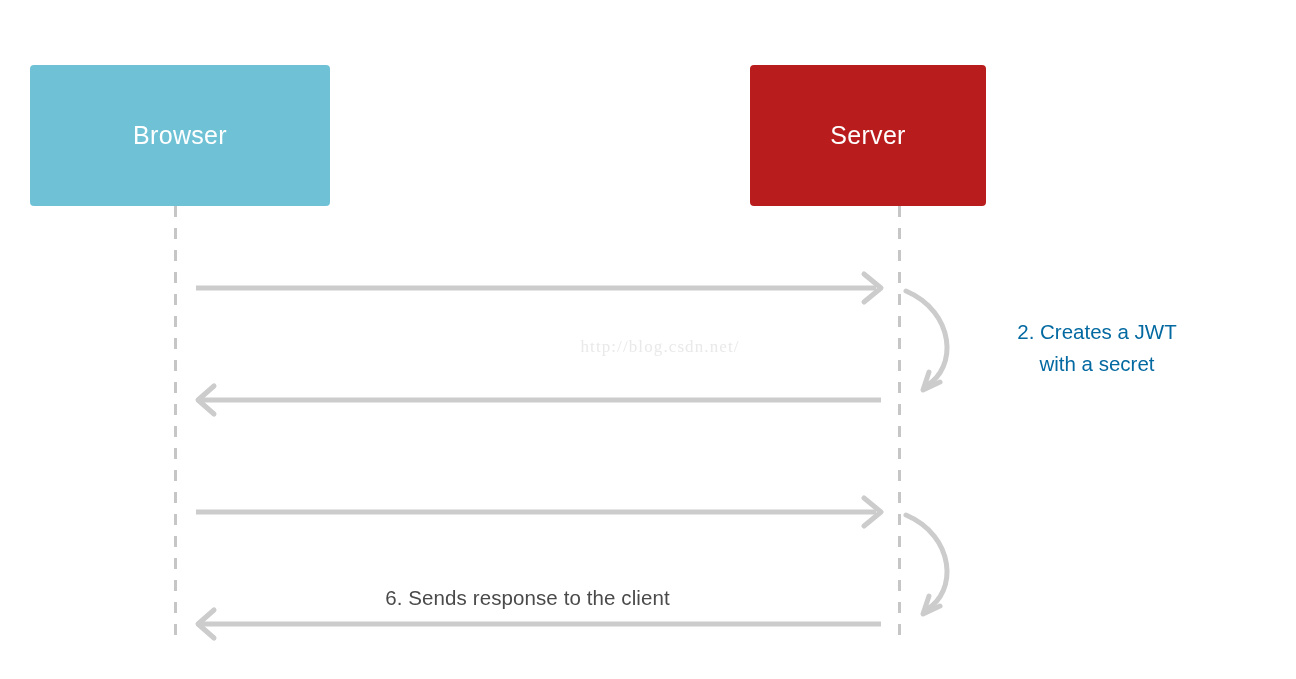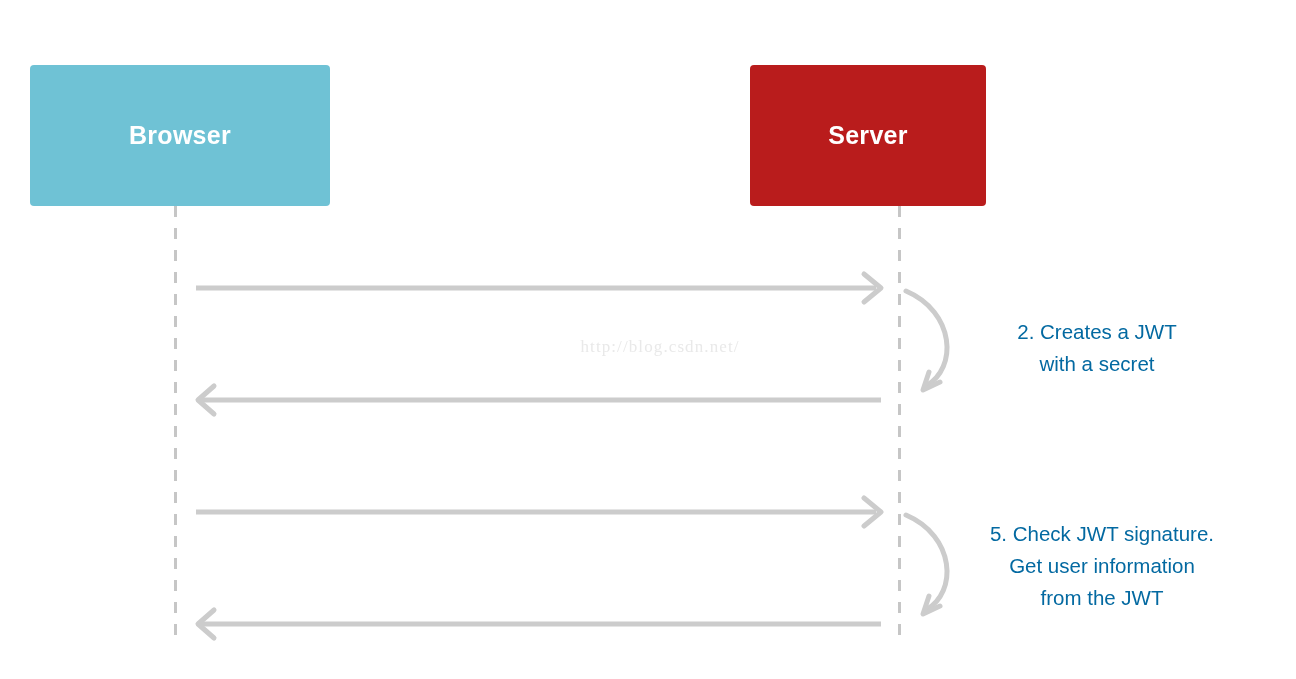--- a/index.html
+++ b/index.html
@@ -23,21 +23,21 @@
     position: absolute;
     box-sizing: border-box;
     border-radius: 4px;
     display: flex;
     align-items: center;
     justify-content: center;
   }
   .participant-label {
     color: #ffffff;
     font-size: 25px;
-    font-weight: 700;
+    font-weight: 400;
     letter-spacing: 0.3px;
     line-height: 1;
     font-family: "Liberation Sans", "DejaVu Sans", sans-serif;
   }
   #participant-browser {
     left: 30px;
     top: 65px;
     width: 300px;
     height: 141px;
     background: #6FC2D5;
@@ -168,23 +168,21 @@
 
     <g>
       <line x1="201" y1="624" x2="881" y2="624" stroke="#cccccc" stroke-width="5" stroke-linecap="butt"></line>
       <polyline points="214,610 198,624 214,638" fill="none" stroke="#cccccc" stroke-width="5" stroke-linecap="round" stroke-linejoin="round"></polyline>
     </g>
   </svg>
 
 
 
 
+  <div class="msg-label" id="msg-label-6">6. Sends response to the client</div>
 
   <div class="note-label" id="note-label-2">2. Creates a JWT
 with a secret</div>
 
-  <div class="note-label" id="note-label-5">5. Check JWT signature.
-Get user information
-from the JWT</div>
 
   <div id="watermark">http://blog.csdn.net/</div>
 
 </div>
 
 </body></html>

